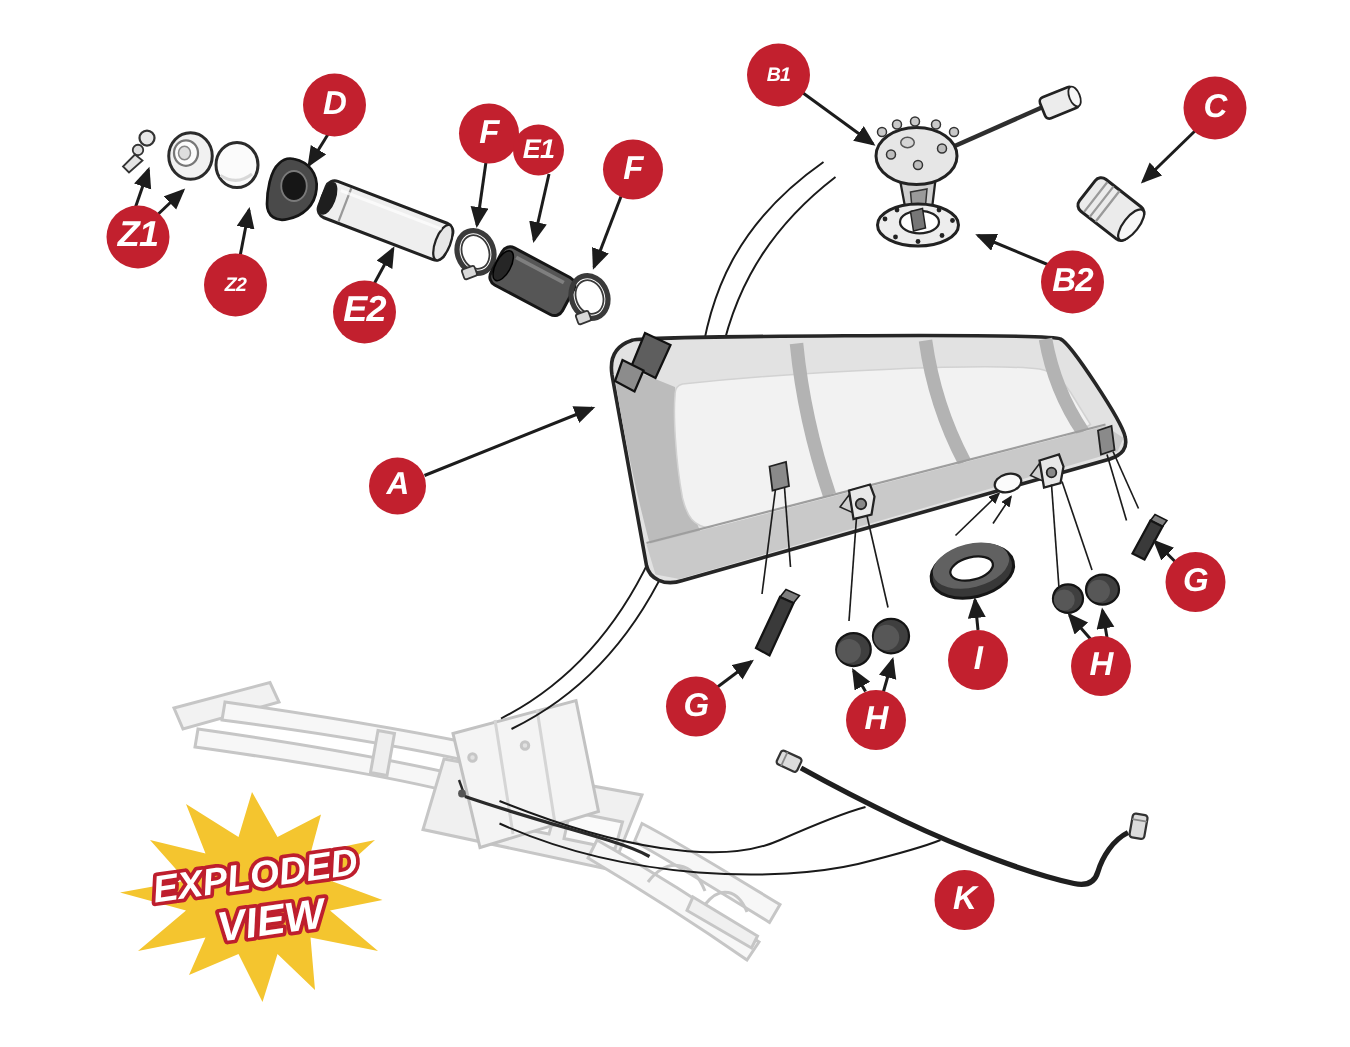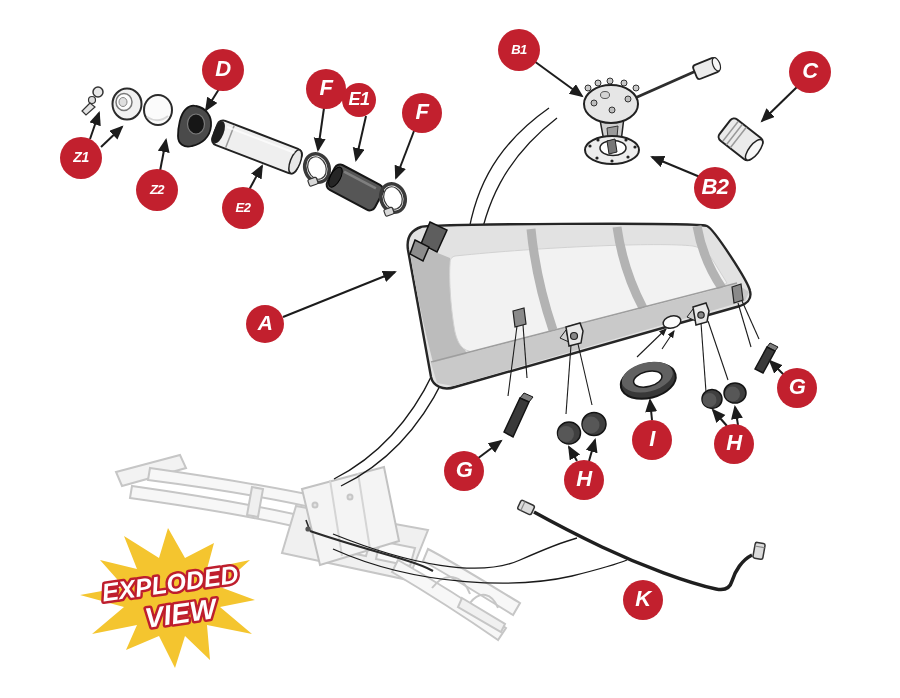--- a/index.html
+++ b/index.html
@@ -249,30 +249,30 @@
     <path d="M 477,459 L 501,441" marker-end="url(#ah)"></path>
     <path d="M 577,461 L 569,447" marker-end="url(#ah)"></path>
     <path d="M 589,461 L 595,440" marker-end="url(#ah)"></path>
     <path d="M 652,420 L 650,400" marker-end="url(#ah)"></path>
     <path d="M 727,426 L 713,410" marker-end="url(#ah)"></path>
     <path d="M 738,425 L 735,407" marker-end="url(#ah)"></path>
     <path d="M 786,377 L 770,361" marker-end="url(#ah)"></path>
   </g>
 </svg>
 
-<div class="callout" style="left:60px;top:137px;width:42px;height:42px;font-size:14px">
+<div class="callout" style="left:71px;top:137px;width:42px;height:42px;font-size:24px">
       <span>Z1</span>
     </div>
 <div class="callout" style="left:136px;top:169px;width:42px;height:42px;font-size:13px">
       <span>Z2</span>
     </div>
 <div class="callout" style="left:202px;top:49px;width:42px;height:42px;font-size:22px">
       <span>D</span>
     </div>
-<div class="callout" style="left:222px;top:187px;width:42px;height:42px;font-size:13px">
+<div class="callout" style="left:222px;top:187px;width:42px;height:42px;font-size:24px">
       <span>E2</span>
     </div>
 <div class="callout" style="left:306px;top:69px;width:40px;height:40px;font-size:22px">
       <span>F</span>
     </div>
 <div class="callout" style="left:342px;top:83px;width:34px;height:34px;font-size:18px">
       <span>E1</span>
     </div>
 <div class="callout" style="left:402px;top:93px;width:40px;height:40px;font-size:22px">
       <span>F</span>

